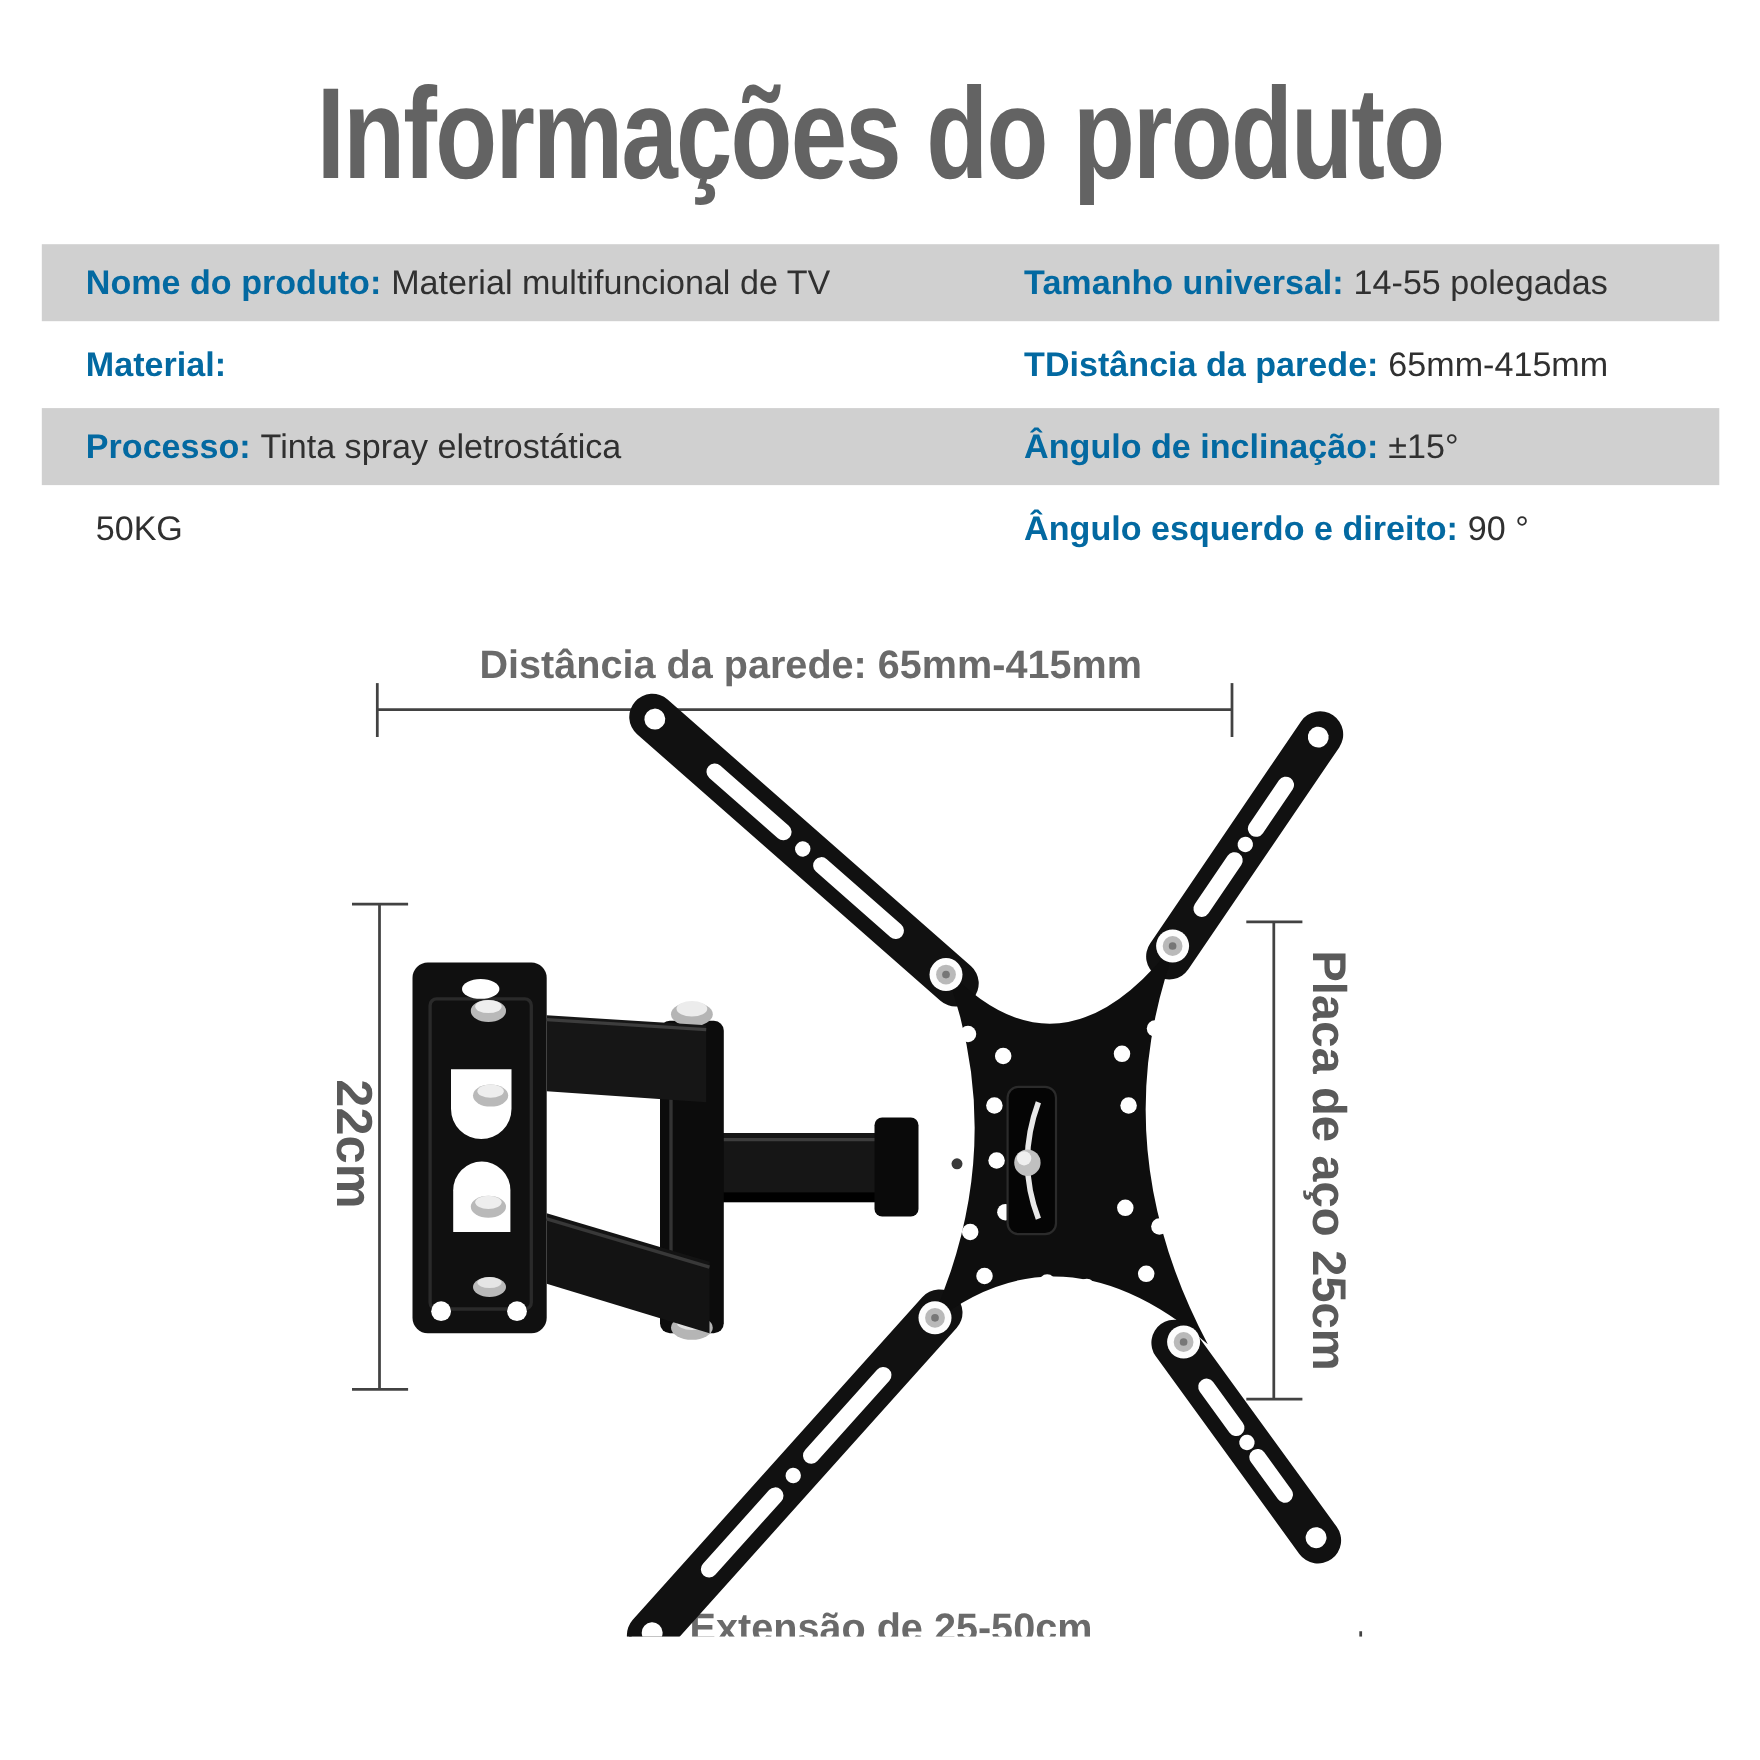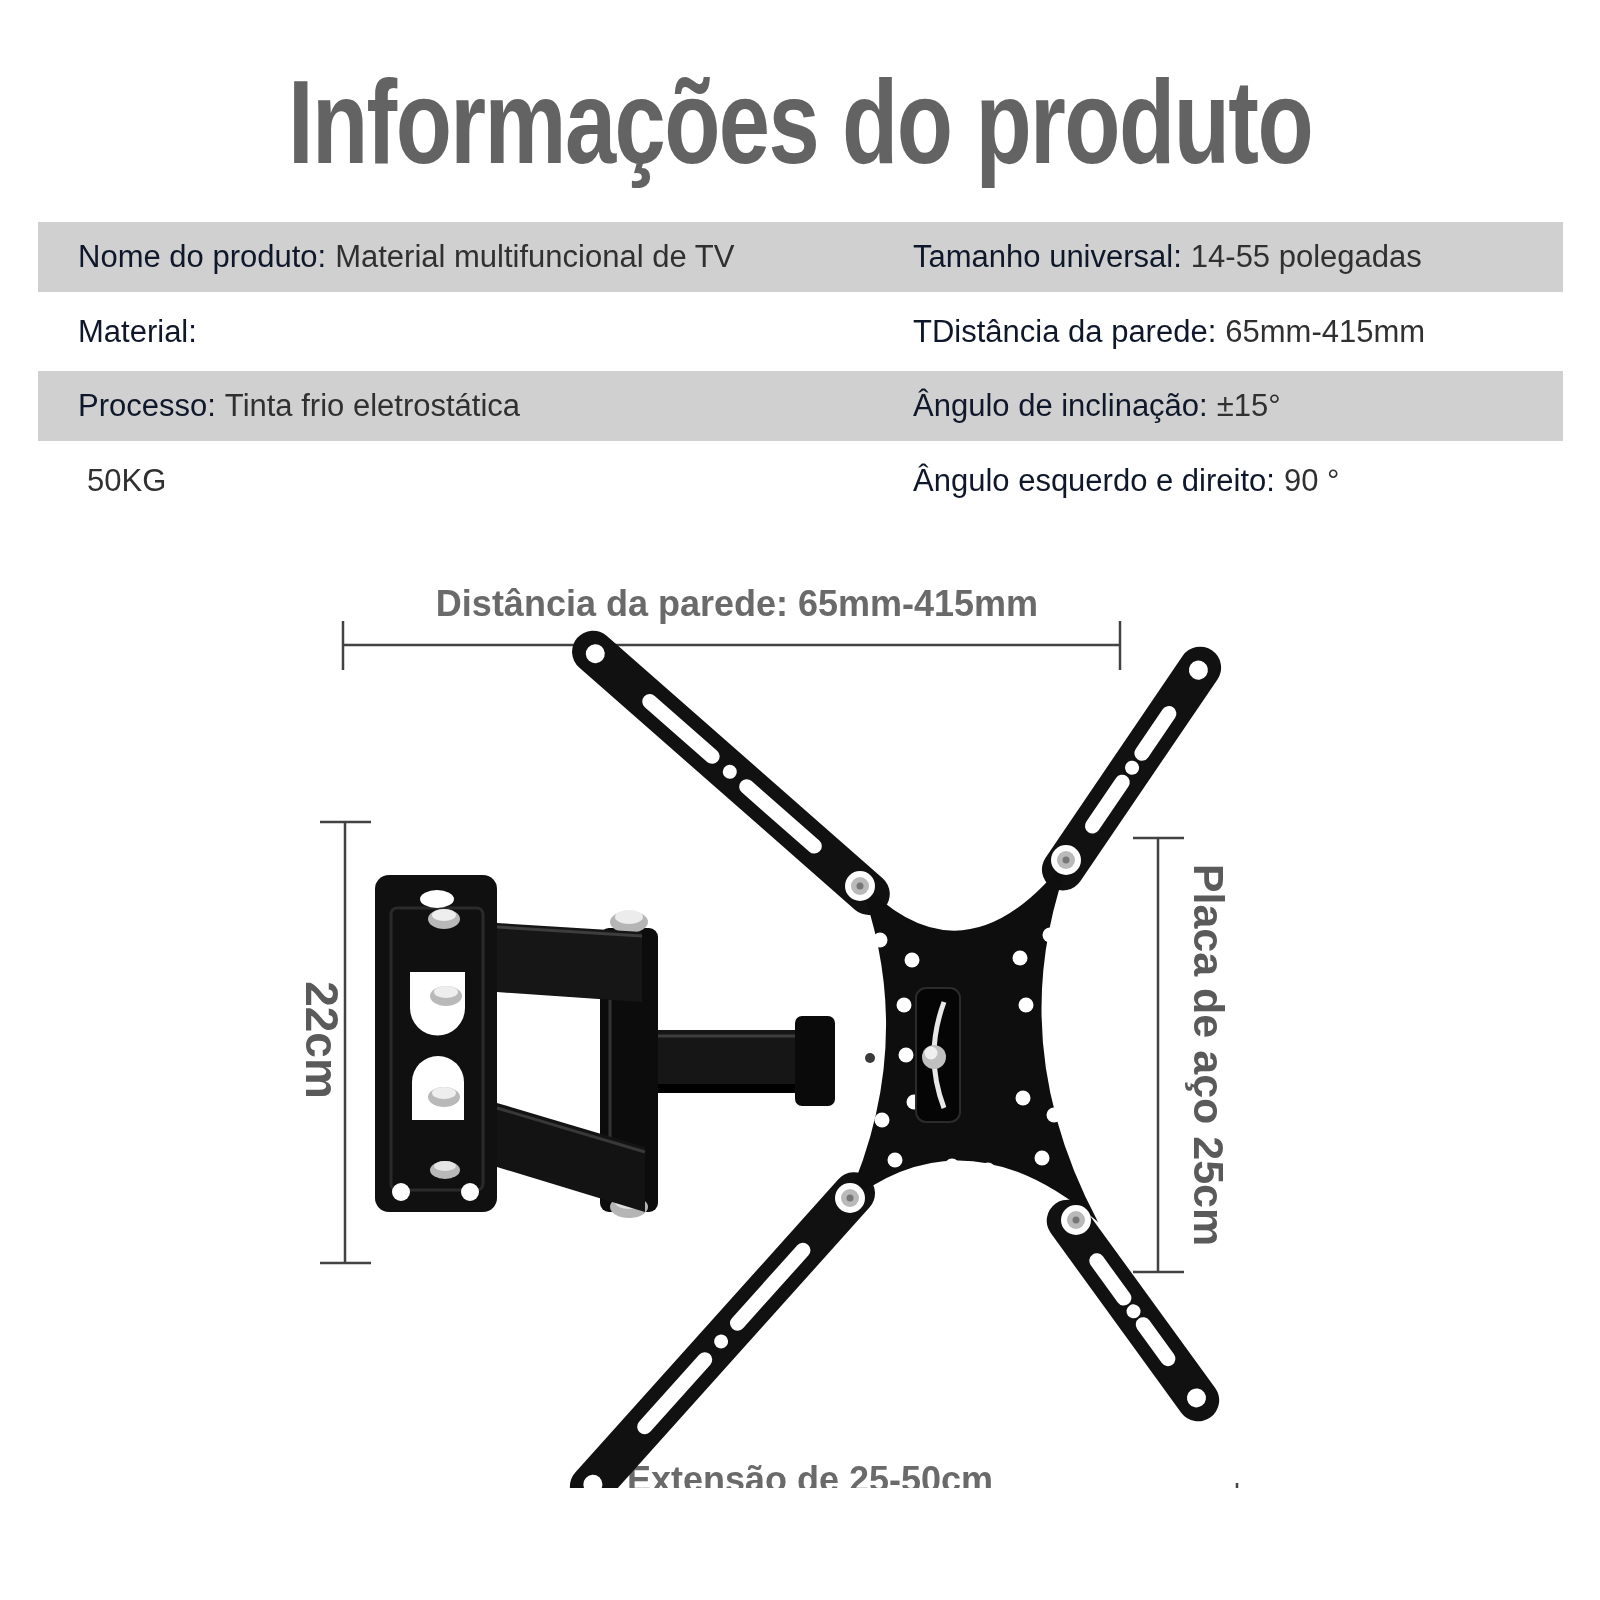--- a/index.html
+++ b/index.html
@@ -36,22 +36,22 @@
   .spec-row.h70{height:70px;}
   .spec-row.h79{height:79px;text-align:right;}
   .cell{
     position:absolute;
     top:0;height:100%;
     display:flex;align-items:center;
     font-size:31px;
     white-space:nowrap;
   }
   .cell-left{left:40px;}
-  .cell-right{left:875px;}
-  .lbl{font-weight:400;color:#0f172a;}
+  .cell-right{left:893px;}
+  .lbl{font-weight:700;color:#0369a1;}
   .val{font-weight:400;color:#303030;margin-left:9px;}
   svg text{font-family:"Liberation Sans", sans-serif;}
   .dim-label{fill:#6a6a6a;font-weight:700;}
   .dim-side-label{fill:#5a5a5a;font-weight:700;}
 </style>
 </head>
 <body>
 
 <div class="page">
 
@@ -73,21 +73,21 @@
         <span class="lbl">Material:</span>
       </div>
       <div class="cell cell-right">
         <span class="lbl">TDistância da parede:</span>
         <span class="val">65mm-415mm</span>
       </div>
     </div>
     <div class="spec-row shaded h70">
       <div class="cell cell-left">
         <span class="lbl">Processo:</span>
-        <span class="val">Tinta frio eletrostática</span>
+        <span class="val">Tinta spray eletrostática</span>
       </div>
       <div class="cell cell-right">
         <span class="lbl">Ângulo de inclinação:</span>
         <span class="val">±15°</span>
       </div>
     </div>
     <div class="spec-row h79">
       <div class="cell cell-left">
         <span class="val">50KG</span>
       </div>

